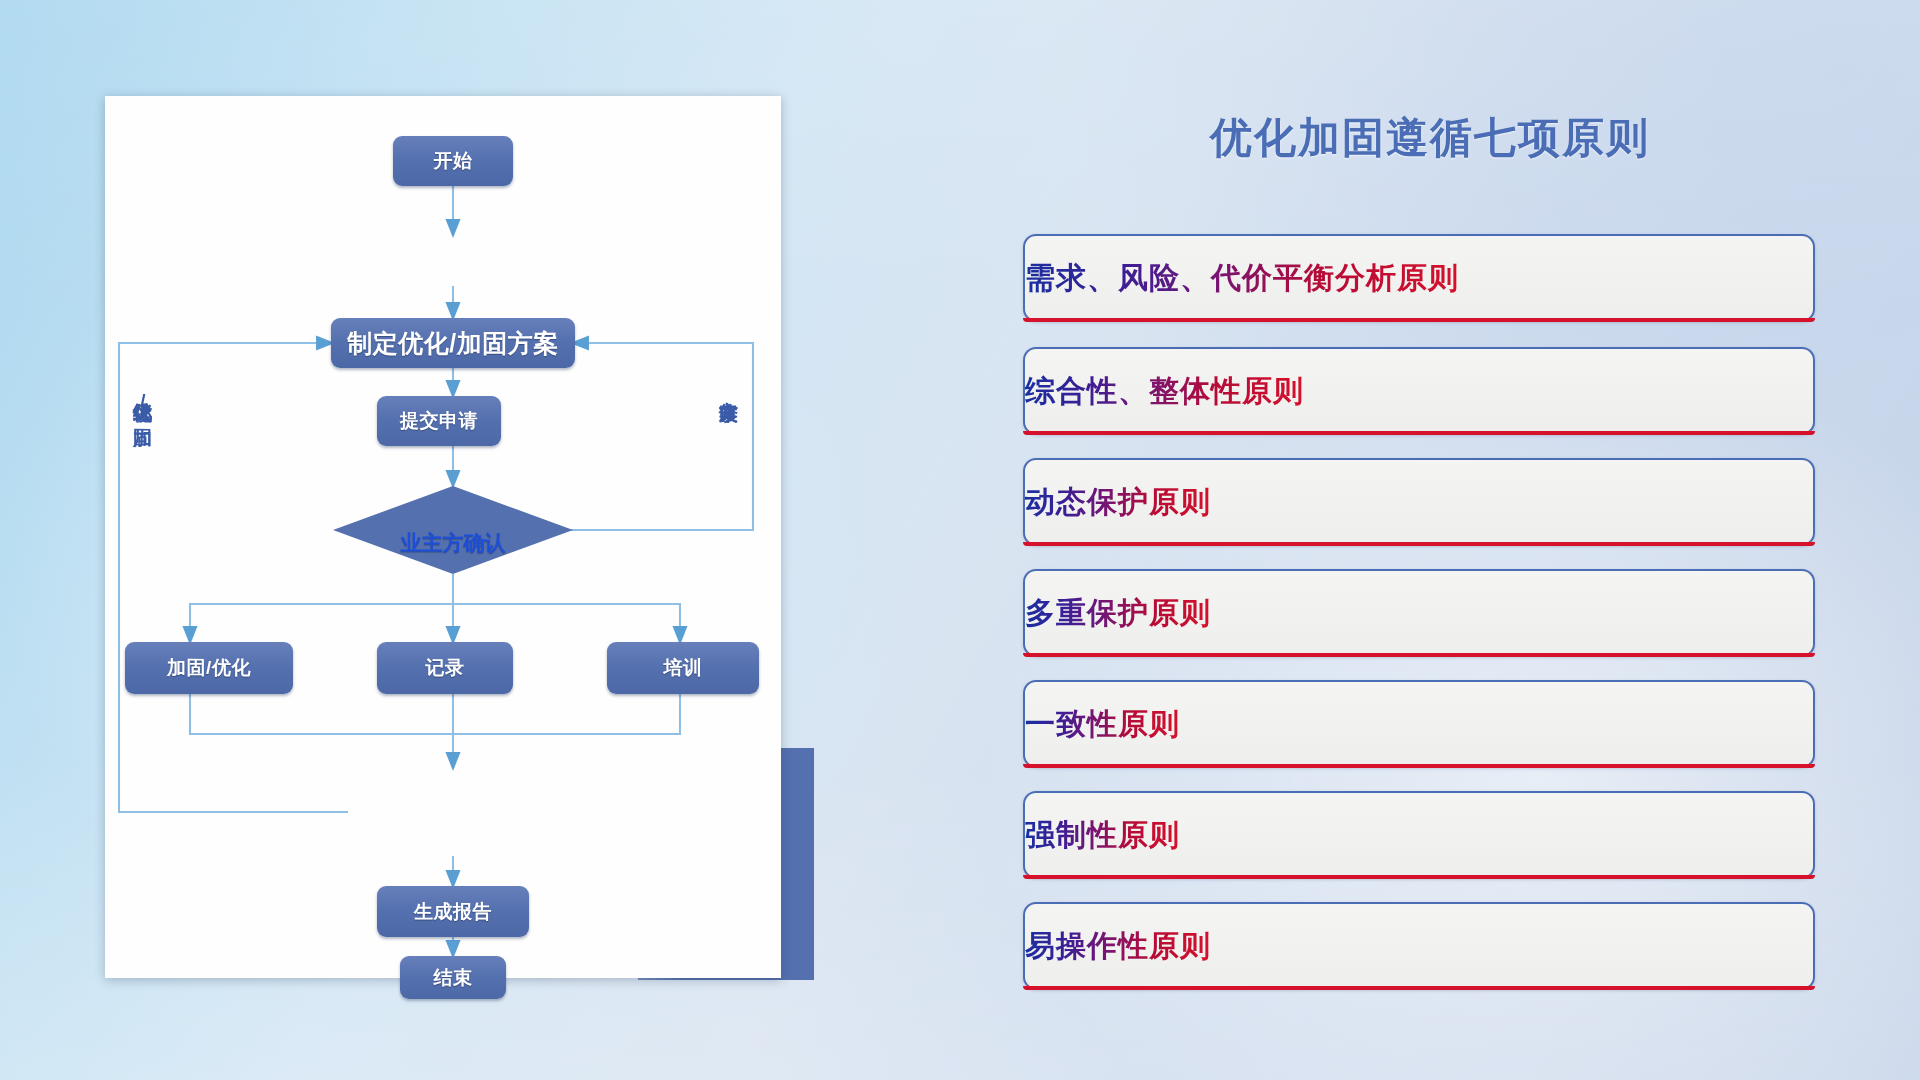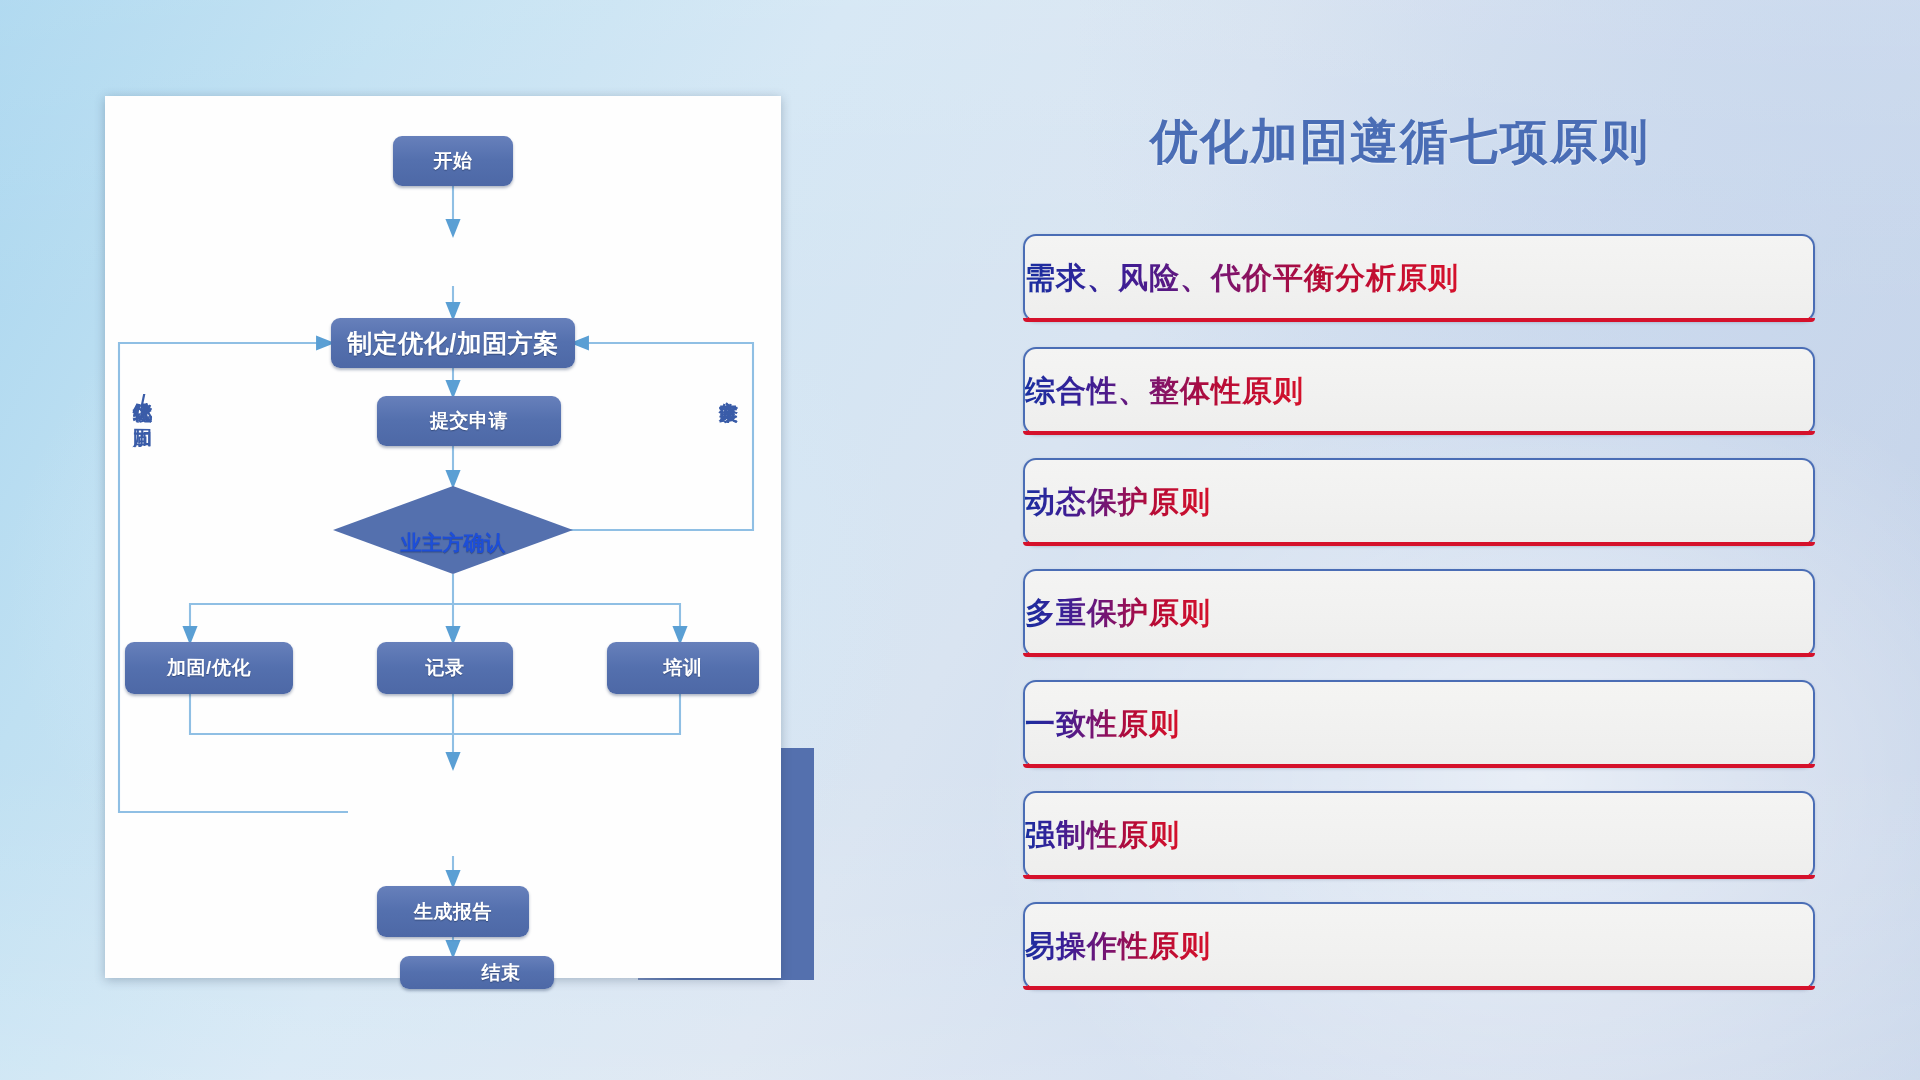--- a/index.html
+++ b/index.html
@@ -41,22 +41,22 @@
   .diamond{position:absolute;}
   .diamond .dtext{position:absolute;left:0;top:13px;width:100%;height:100%;
       display:flex;align-items:center;justify-content:center;
       color:#1d4ed8;font-weight:bold;font-size:21px;text-shadow:0 1px 1px rgba(20,35,70,.45);}
 
   
   .vlabel{position:absolute;writing-mode:vertical-rl;text-orientation:upright;
       color:#3a5ca8;font-weight:bold;font-size:19px;line-height:1.02;letter-spacing:1px;}
 
   
-  #rtitle{position:absolute;left:1150px;top:110px;width:560px;
-      font-size:48px;font-weight:bold;color:#4a6db5;letter-spacing:2px;
+  #rtitle{position:absolute;left:1150px;top:110px;width:560px;text-align:center;
+      font-size:42px;font-weight:bold;color:#4a6db5;letter-spacing:2px;
       text-shadow:0 1px 2px rgba(255,255,255,.65);}
 
   .pill{position:absolute;left:1023px;width:788px;height:84px;border-radius:13px;
       background:linear-gradient(180deg,#f4f4f3 0%,#f1f1f0 55%,#eeeeed 100%);
       border:2px solid #4a6db5;border-bottom-color:#d5112b;
       box-shadow:0 1px 3px rgba(60,80,120,.22);
       display:flex;align-items:center;justify-content:flex-start;}
   .pill::after{content:"";position:absolute;left:-2px;right:-2px;bottom:-2px;height:4px;
       border-radius:0 0 13px 13px;background:#d5112b;}
   .pill .ptext{font-size:30px;font-weight:bold;letter-spacing:1px;
@@ -116,21 +116,21 @@
 
     <div class="node" style="left:288px;top:40px;width:120px;height:50px;font-size:19px;">
       <span>开始</span>
     </div>
 
 
     <div class="node" style="left:226px;top:222px;width:244px;height:50px;font-size:25px;">
       <span>制定优化/加固方案</span>
     </div>
 
-    <div class="node" style="left:272px;top:300px;width:184px;height:50px;font-size:19px;">
+    <div class="node" style="left:272px;top:300px;width:124px;height:50px;font-size:19px;">
       <span>提交申请</span>
     </div>
 
     <div class="diamond" style="left:228px;top:390px;width:240px;height:88px;">
       <svg width="240" height="88" viewBox="0 0 240 88">
         <polygon points="120,0 240,44 120,88 0,44" fill="#5470ae"></polygon>
       </svg>
       <div class="dtext">业主方确认</div>
     </div>
 
@@ -144,21 +144,21 @@
 
     <div class="node" style="left:502px;top:546px;width:152px;height:52px;font-size:19px;">
       <span>培训</span>
     </div>
 
 
     <div class="node" style="left:272px;top:790px;width:152px;height:51px;font-size:19px;">
       <span>生成报告</span>
     </div>
 
-    <div class="node" style="left:295px;top:860px;width:106px;height:33px;font-size:19px;padding-left:48px;">
+    <div class="node" style="left:295px;top:860px;width:106px;height:43px;font-size:19px;">
       <span>结束</span>
     </div>
 
     <div class="vlabel" style="left:28px;top:290px;height:200px;">继续优化/加固</div>
 
     <div class="vlabel" style="left:614px;top:290px;height:140px;">方案修改</div>
 
   </div>
 </div>
 

